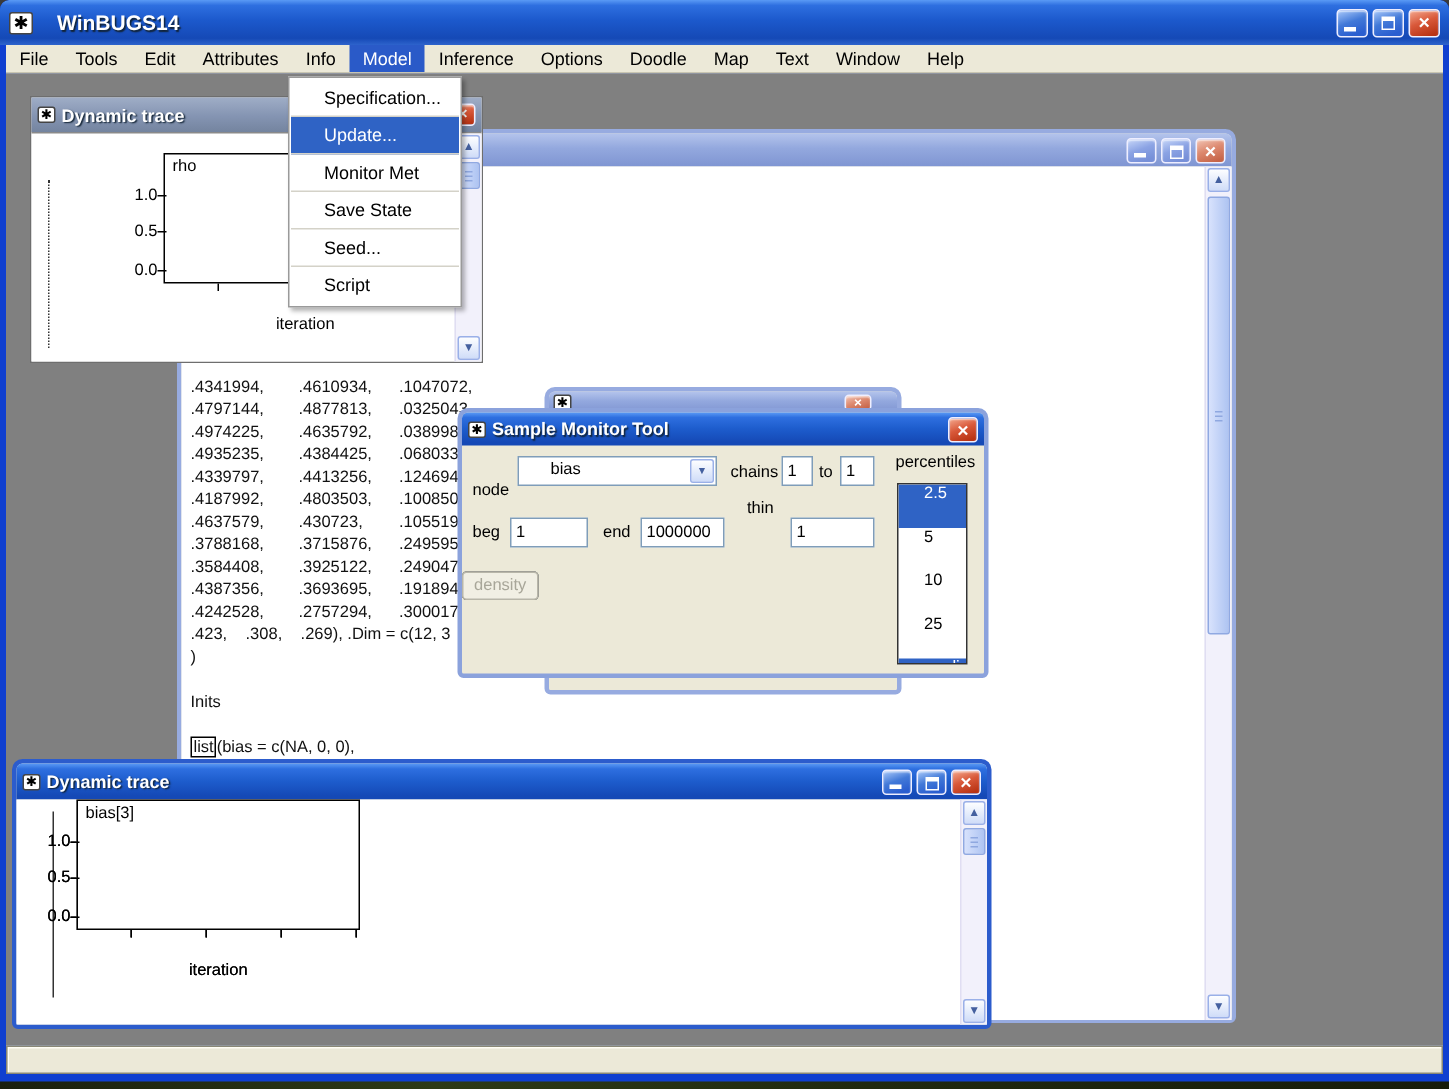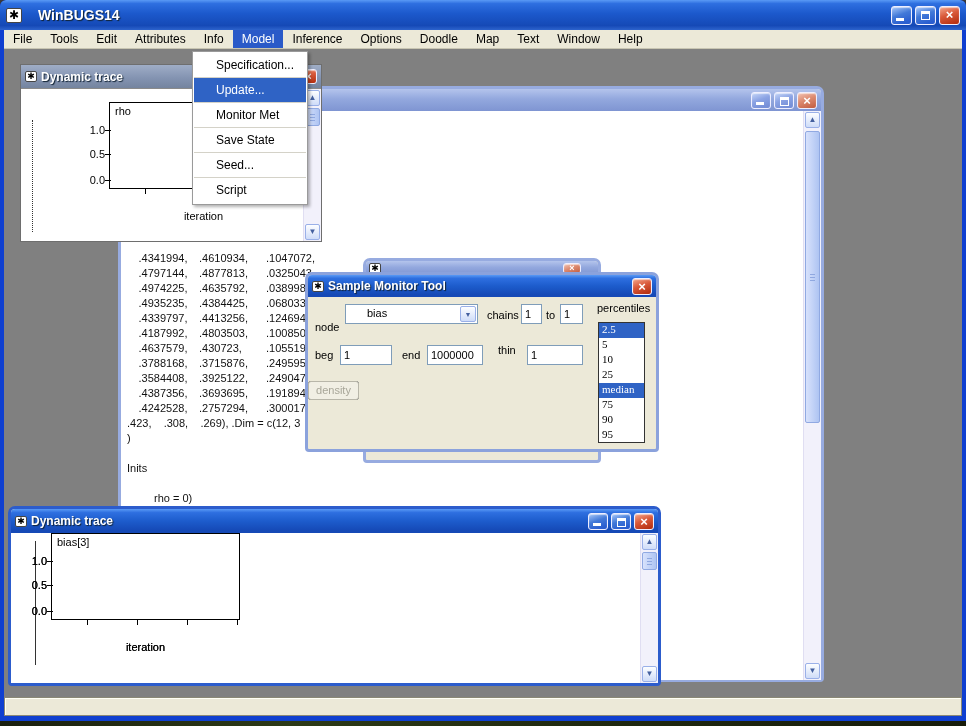--- a/index.html
+++ b/index.html
@@ -51,21 +51,21 @@
   .sthumb{position:absolute;left:1px;right:1px;background:linear-gradient(90deg,#d8e2fc,#aec4f2);
     border:1px solid #90a9e2;border-radius:2px;}
   .sthumb i{position:absolute;left:4px;right:4px;top:50%;height:1px;background:#8fa8e0;
     box-shadow:0 -3px 0 #8fa8e0,0 3px 0 #8fa8e0;}
 
   
   .doc-win{left:114px;top:37px;width:706px;height:596px;z-index:10;}
   .doc-body{position:relative;background:#fff;height:569px;overflow:hidden;}
   .doc-text{position:absolute;left:6px;top:140px;font-size:11px;color:#111;line-height:15px;}
   .dline span{display:inline-block;}
-  .dline .c1{width:72px;text-align:center;} .dline .c2{width:67px;}
+  .dline .c1{width:72px;} .dline .c2{width:67px;}
   .pre{white-space:pre;}
   .indent{padding-left:27px;}
   .boxed{border:1px solid #000;padding:0 1px;}
   .gap{height:15px;}
 
   
   .trace-top{left:16px;top:15px;width:302px;height:178px;z-index:20;border:1px solid #6e6e6e;border-radius:0;background:#fff;}
   .trace-top .tb{height:23px;border-radius:0;
     background:linear-gradient(180deg,#9fadc6 0%,#8494b2 55%,#74849f 100%);}
   .trace-top .content{position:relative;height:153px;background:#fff;border-top:1px solid #8a8a8a;}
@@ -99,21 +99,21 @@
   .combo .drop{position:absolute;right:1px;top:1px;bottom:1px;width:16px;
     background:linear-gradient(180deg,#fdfeff,#cfdcf8);border:1px solid #9ab0e8;border-radius:2px;
     color:#44609f;font-size:7px;text-align:center;line-height:15px;}
   .smt-btn{position:absolute;width:51px;height:19px;font-size:11px;color:#000;text-align:center;line-height:17px;
     background:linear-gradient(180deg,#fefefe,#f2f0e4 70%,#e4e1d2);border:1px solid #8a887c;border-radius:3px;}
   .smt-btn.disabled{color:#a8a699;background:#f1efe4;border-color:#b8b6a9;}
   .smt-btn.focused{outline:1px dotted #000;outline-offset:-4px;border-color:#5a6ea8;}
   .btnrow{position:absolute;left:0;right:0;height:19px;}
   .row1{top:84px;} .row2{top:115px;}
   .plist{position:absolute;left:290px;top:25px;width:47px;height:121px;border:1px solid #333;background:#fff;overflow:hidden;}
-  .plist .pit{height:15px;line-height:13px;padding-left:3px;font-size:11px;color:#000;font-family:Liberation Serif, serif;}
+  .plist .pit{height:29px;line-height:13px;padding-left:17px;font-size:11px;color:#000;}
   .plist .pit.selected{background:#2f63c5;color:#fff;}
 
   
   .trace-bot{left:4px;top:457px;width:653px;height:180px;z-index:50;border-color:#2c5ccc;}
   .trace-bot .tb{height:24px;}
   .trace-bot .content{position:relative;height:150px;background:#fff;}
   .trace-bot .plot:nth-of-type(1){left:46px;top:8px;}
   .trace-bot .plot:nth-of-type(2){left:309px;top:8px;}
 
   
@@ -219,20 +219,21 @@
 
               <div class="dline"><span class="c1">.4387356,</span><span class="c2">.3693695,</span><span class="c3">.1918949,</span></div>
 
               <div class="dline"><span class="c1">.4242528,</span><span class="c2">.2757294,</span><span class="c3">.3000178,</span></div>
             </div>
           <div class="pre">.423,    .308,    .269), .Dim = c(12, 3</div>
           <div>)</div>
           <div class="gap"></div>
           <div>Inits</div>
           <div class="gap"></div>
+          <div><span class="boxed">list</span><span>(bias = c(NA, 0, 0),</span></div>
           <div class="indent">rho =  0)</div>
         </div>
         <div class="sbar">
           <span class="sarr up">▲</span>
           <span class="sthumb" style="top:20px;height:292px;">
               <i></i>
             </span>
           <span class="sarr dn">▼</span>
         </div>
       </div>
@@ -301,21 +302,21 @@
         <span class="lab" style="left:179px;top:12px;">chains</span>
         <input class="field" style="left: 213px; top: 7px; width: 21px;" value="1">
         <span class="lab" style="left:238px;top:12px;">to</span>
         <input class="field" style="left: 252px; top: 7px; width: 23px;" value="1">
         <span class="lab" style="left:289px;top:5px;">percentiles</span>
 
         <span class="lab" style="left:7px;top:52px;">beg</span>
         <input class="field" style="left: 32px; top: 48px; width: 52px;" value="1">
         <span class="lab" style="left:94px;top:52px;">end</span>
         <input class="field" style="left: 119px; top: 48px; width: 56px;" value="1000000">
-        <span class="lab" style="left:190px;top:47px;">thin</span>
+        <span class="lab" style="left:190px;top:36px;">thin</span>
         <input class="field" style="left: 219px; top: 48px; width: 56px;" value="1">
 
         <div class="plist">
 
             <div class="pit selected">2.5</div>
 
             <div class="pit">5</div>
 
             <div class="pit">10</div>
 

